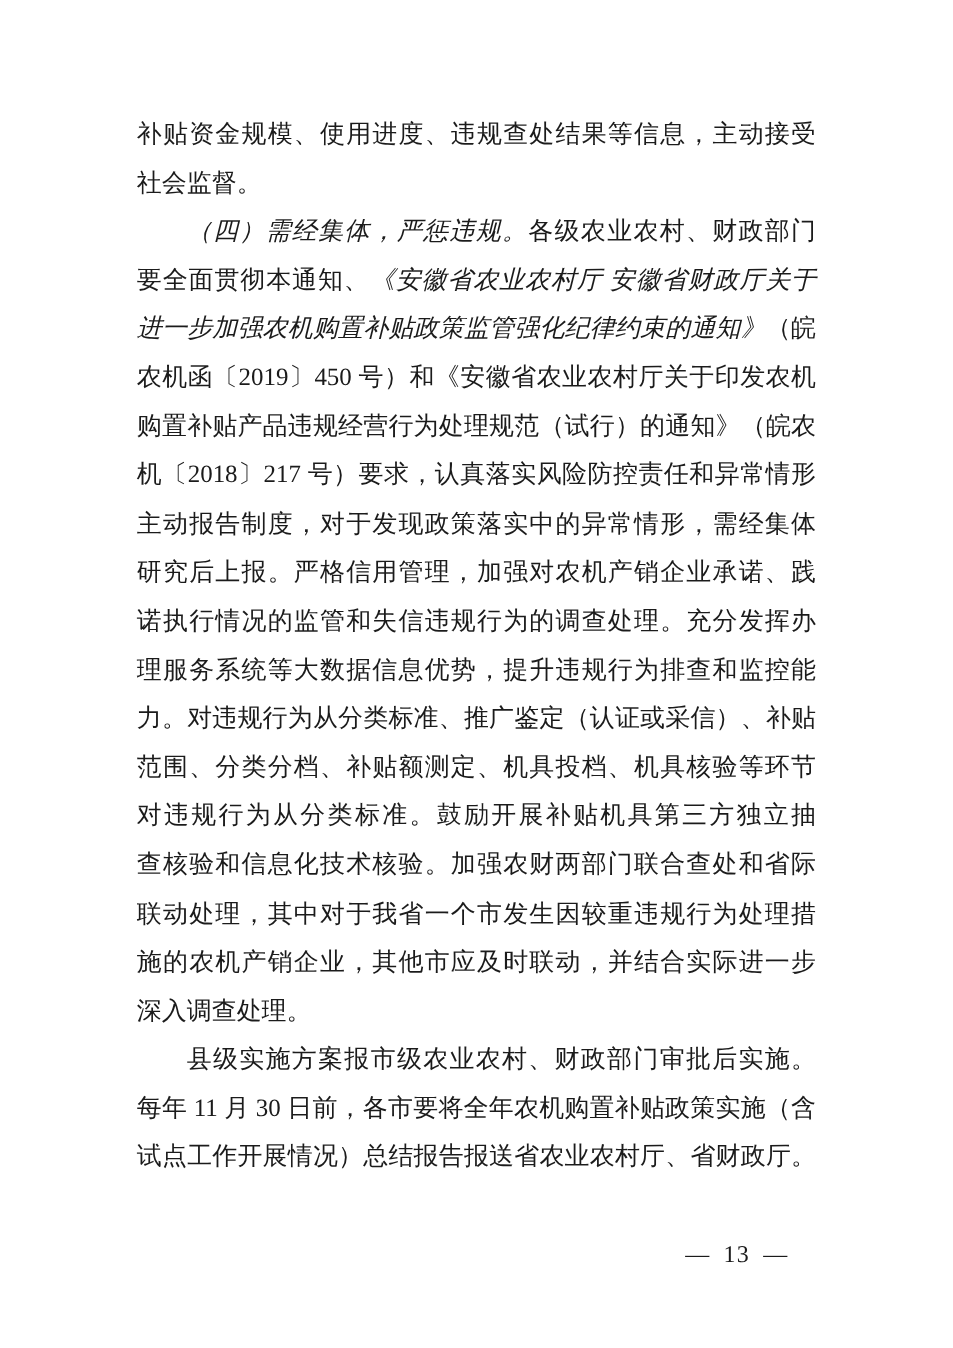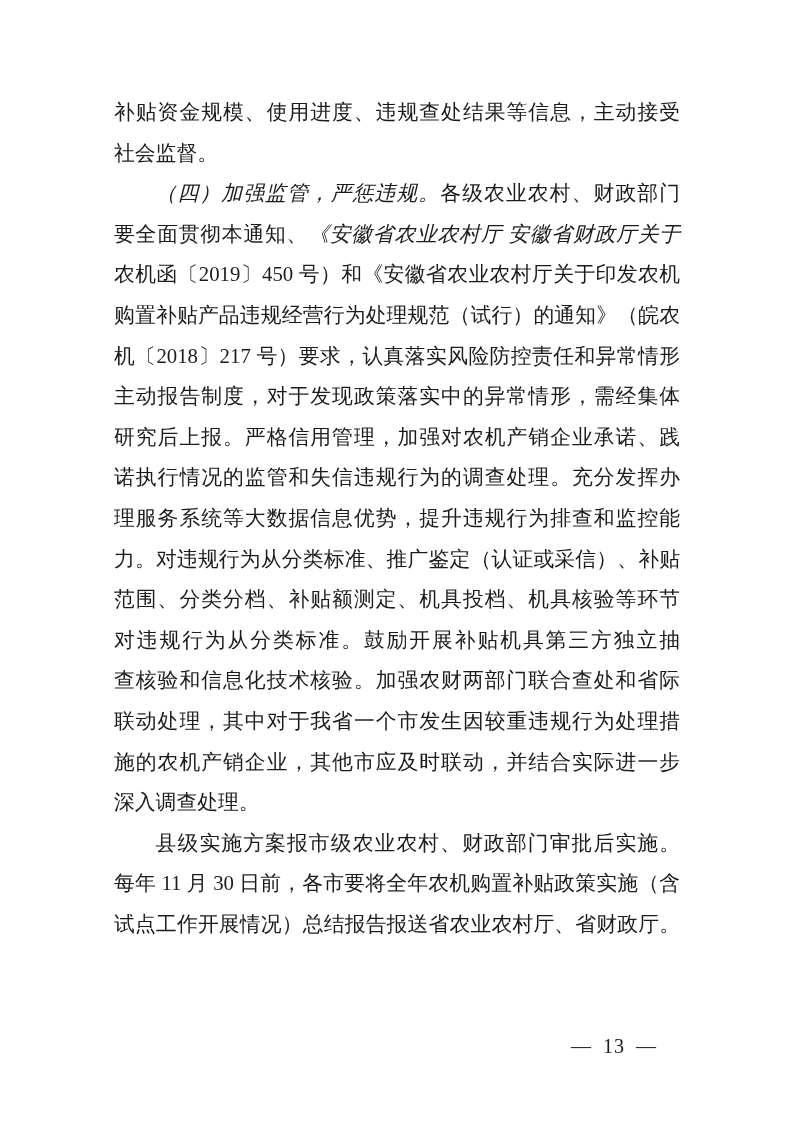--- a/index.html
+++ b/index.html
@@ -57,22 +57,23 @@
     white-space: nowrap;
   }
 </style>
 </head>
 <body>
 
 <div class="page">
   <div class="text-block">
       <div class="line"><span class="seg-normal">补贴资金规模、使用进度、违规查处结果等信息，主动接受</span></div>
       <div class="line align-left"><span class="seg-normal">社会监督。</span></div>
-      <div class="line indent"><span class="seg-kai">（四）加强监管，严惩违规。</span><span class="seg-normal">各级农业农村、财政部门</span></div>
+      <div class="line indent"><span class="seg-kai">（四）需经集体，严惩违规。</span><span class="seg-normal">各级农业农村、财政部门</span></div>
       <div class="line"><span class="seg-normal">要全面贯彻本通知、</span><span class="seg-kai">《安徽省农业农村厅 安徽省财政厅关于</span></div>
+      <div class="line"><span class="seg-kai">进一步加强农机购置补贴政策监管强化纪律约束的通知》</span><span class="seg-normal">（皖</span></div>
       <div class="line"><span class="seg-normal">农机函〔2019〕450 号）和《安徽省农业农村厅关于印发农机</span></div>
       <div class="line"><span class="seg-normal">购置补贴产品违规经营行为处理规范（试行）的通知》（皖农</span></div>
       <div class="line"><span class="seg-normal">机〔2018〕217 号）要求，认真落实风险防控责任和异常情形</span></div>
       <div class="line"><span class="seg-normal">主动报告制度，对于发现政策落实中的异常情形，需经集体</span></div>
       <div class="line"><span class="seg-normal">研究后上报。严格信用管理，加强对农机产销企业承诺、践</span></div>
       <div class="line"><span class="seg-normal">诺执行情况的监管和失信违规行为的调查处理。充分发挥办</span></div>
       <div class="line"><span class="seg-normal">理服务系统等大数据信息优势，提升违规行为排查和监控能</span></div>
       <div class="line"><span class="seg-normal">力。对违规行为从分类标准、推广鉴定（认证或采信）、补贴</span></div>
       <div class="line"><span class="seg-normal">范围、分类分档、补贴额测定、机具投档、机具核验等环节</span></div>
       <div class="line"><span class="seg-normal">对违规行为从分类标准。鼓励开展补贴机具第三方独立抽</span></div>

